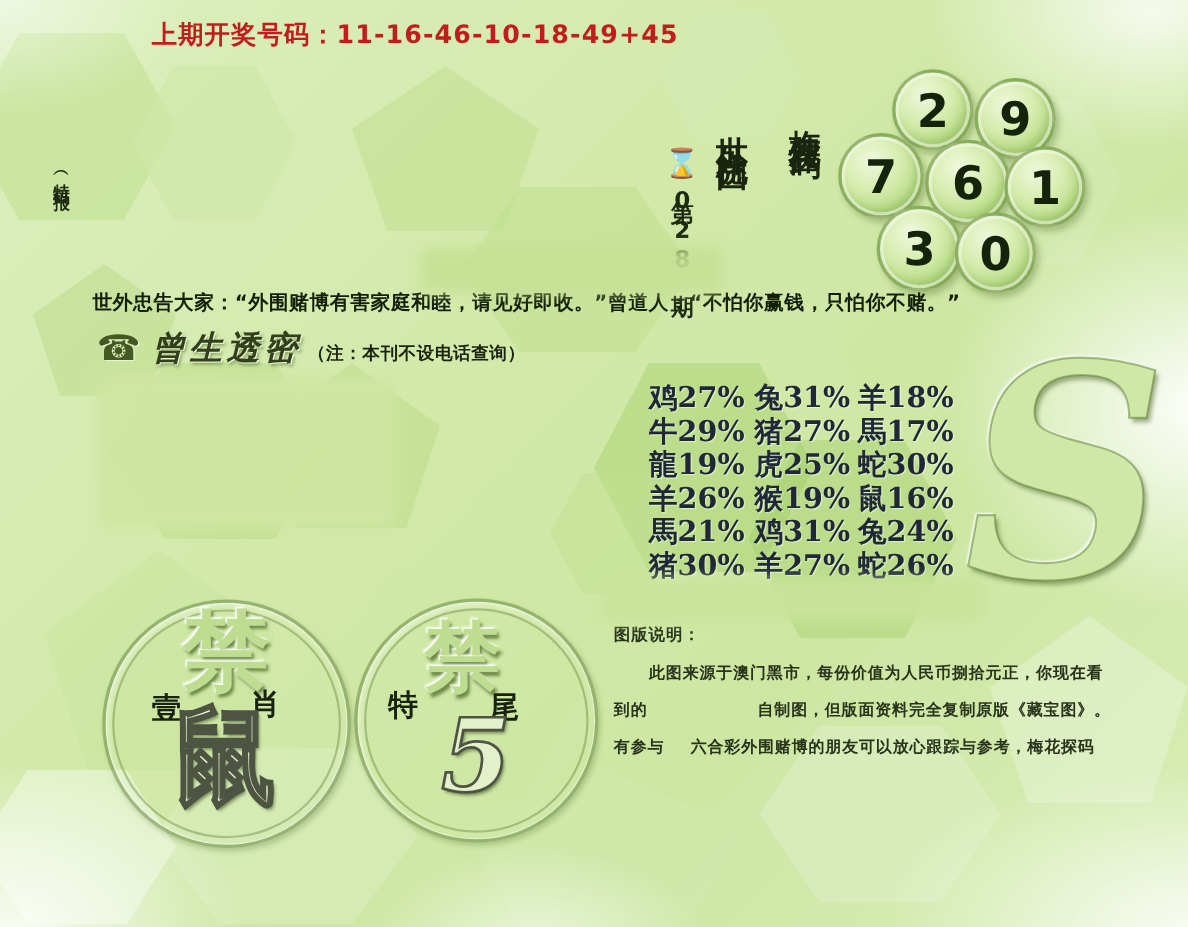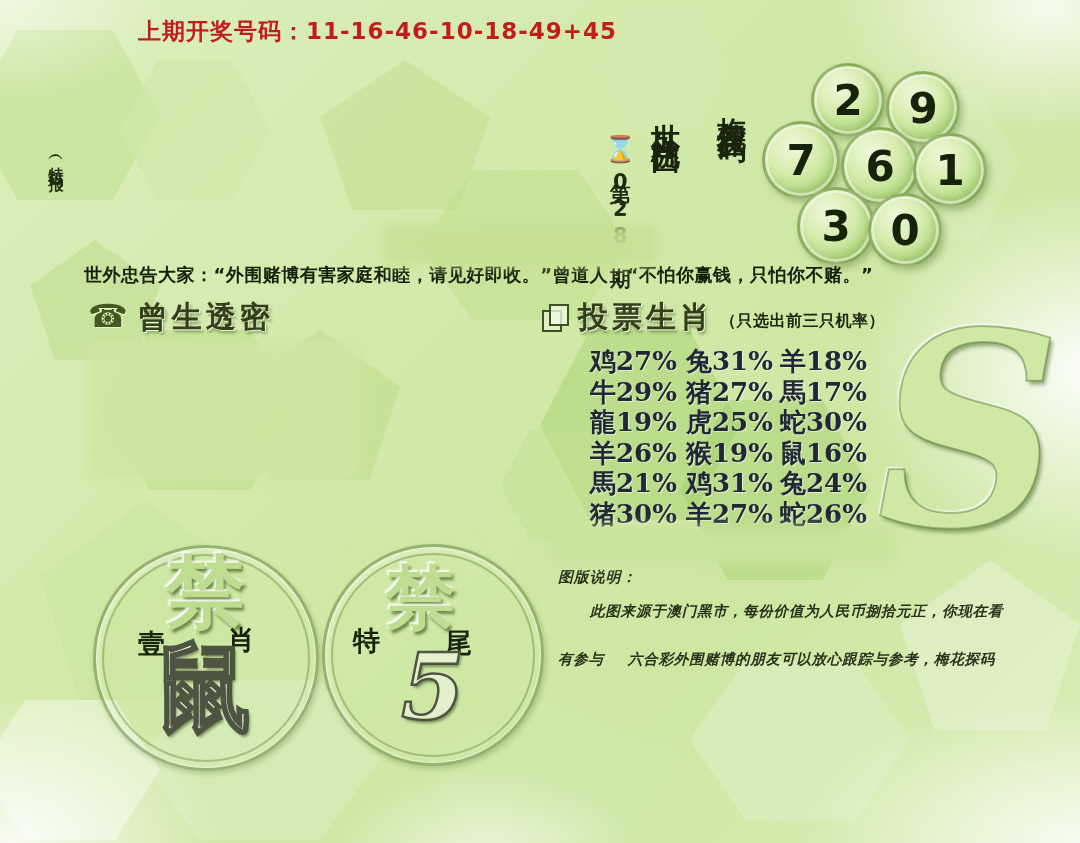--- a/index.html
+++ b/index.html
@@ -55,21 +55,21 @@
   .sec-head{position:absolute;z-index:2;display:flex;align-items:flex-start;white-space:nowrap;}
   .tips-head{left:88px;top:300px;}
   .vote-head{left:542px;top:300px;}
   .phone-icon{font-size:32px;color:#43591f;text-shadow:1px 1px 1px #eef6dc;margin-right:10px;line-height:1;}
   .docs-icon{width:26px;height:28px;position:relative;margin:4px 10px 0 0;}
   .docs-icon::before{content:"";position:absolute;left:0;top:6px;width:16px;height:18px;
     border:2px solid #3c5220;background:rgba(235,245,215,.6);}
   .docs-icon::after{content:"";position:absolute;left:7px;top:0;width:16px;height:18px;
     border:2px solid #3c5220;background:rgba(240,248,225,.8);}
   .sec-title{font-size:30px;font-weight:bold;font-family:"DejaVu Serif",serif;color:#333f1a;
-    letter-spacing:4px;line-height:1.1;text-shadow:1px 1px 0 #ecf5d6,2px 3px 3px rgba(70,100,35,.55);}
+    letter-spacing:4px;line-height:1.1;text-shadow:1px 1px 0 #ecf5d6,2px 3px 3px rgba(70,100,35,.55);font-style:italic;}
   .sec-note{font-size:16px;font-weight:bold;color:#1c2410;margin-left:6px;margin-top:11px;letter-spacing:.5px;}
   
   .riddle{position:absolute;left:188px;top:478px;z-index:2;font-size:24px;font-weight:bold;
     font-family:"DejaVu Serif",serif;color:#2c3a16;letter-spacing:5px;
     text-shadow:0 0 6px rgba(255,255,255,.9),1px 1px 0 #ffffff;}
   
   .zodiac{position:absolute;left:590px;top:344px;z-index:2;display:grid;
     grid-template-columns:96px 94px 92px;grid-auto-rows:30.5px;
     font-family:"DejaVu Serif",serif;font-weight:bold;font-size:26px;color:#202838;
     text-shadow:1px 1px 1px rgba(250,255,240,.6);}
@@ -87,23 +87,23 @@
   .stamp-label{position:absolute;font-size:27px;font-weight:bold;font-family:"DejaVu Serif",serif;color:#18220c;}
   .stamp1 .lab-l{left:42px;top:78px;} .stamp1 .lab-r{left:132px;top:74px;}
   .stamp2 .lab-l{left:28px;top:76px;} .stamp2 .lab-r{left:120px;top:78px;}
   .stamp-value{position:absolute;font-family:"DejaVu Serif",serif;font-weight:bold;color:#e4f0cc;
     -webkit-text-stroke:2.5px #4e5442;line-height:1;
     text-shadow:2px 3px 3px rgba(50,60,30,.55),-1px -1px 1px rgba(255,255,255,.8);}
   .stamp1 .stamp-value{left:60px;top:92px;font-size:96px;}
   .stamp2 .stamp-value{left:76px;top:94px;font-size:92px;font-style:italic;}
   
   .notes{position:absolute;left:558px;top:568px;z-index:2;color:#29331a;font-weight:bold;
-    font-size:14.5px;letter-spacing:.8px;white-space:nowrap;font-style:italic;}
+    font-size:14.5px;letter-spacing:.8px;white-space:nowrap;}
   .notes .heading{font-size:15px;margin-bottom:15px;}
-  .notes .l1{margin-left:32px;margin-bottom:29px;}
+  .notes .l1{margin-left:32px;margin-bottom:15px;}
   .notes .l2{margin-bottom:15px;}
   .notes .gap-big{display:inline-block;width:100px;}
   .notes .gap-small{display:inline-block;width:24px;}
   
   .ornament{position:absolute;left:872px;top:286px;z-index:2;font-family:"DejaVu Serif",serif;
     font-style:italic;font-weight:bold;font-size:268px;line-height:290px;color:#cfe8a6;
     -webkit-text-stroke:2px rgba(90,125,50,.5);transform:scaleX(.95);
     text-shadow:-2px -2px 2px rgba(255,255,255,.9),3px 4px 4px rgba(70,100,40,.5);}
 </style>
 </head>
@@ -165,27 +165,23 @@
     </div>
   <div class="ball" style="left:868px;top:193px;width:68px;height:68px;">
       <span>0</span>
     </div>
 
   <div class="advisory">世外忠告大家：“外围赌博有害家庭和睦，请见好即收。”曾道人：“不怕你赢钱，只怕你不赌。”</div>
 
   <div class="sec-head tips-head">
     <span class="phone-icon">☎</span>
     <span class="sec-title">曾生透密</span>
-  </div>
-
-  <div class="sec-head vote-head">
-    <div class="docs-icon"></div>
-    <span class="sec-title">投票生肖</span>
-    <span class="sec-note">（只选出前三只机率）</span>
-  </div>
+    <span class="sec-note">（注：本刊不设电话查询）</span>
+  </div>
+
 
   <div class="zodiac">
     <span>鸡27%</span>
     <span>兔31%</span>
     <span>羊18%</span>
     <span>牛29%</span>
     <span>猪27%</span>
     <span>馬17%</span>
     <span>龍19%</span>
     <span>虎25%</span>
@@ -214,20 +210,23 @@
     <div class="inner"></div>
     <div class="forbid">禁</div>
     <span class="stamp-label lab-l">特</span>
     <span class="stamp-label lab-r">尾</span>
     <span class="stamp-value">5</span>
   </div>
 
   <div class="notes">
     <div class="heading">图版说明：</div>
     <div class="l1">此图来源于澳门黑市，每份价值为人民币捌拾元正，你现在看</div>
+    <div class="l2">
+      <span>到的</span><span class="gap-big"></span><span>自制图，但版面资料完全复制原版《藏宝图》。</span>
+    </div>
     <div class="l3">
       <span>有参与</span><span class="gap-small"></span><span>六合彩外围赌博的朋友可以放心跟踪与参考，梅花探码</span>
     </div>
   </div>
 
   <div class="ornament">S</div>
 
   <div class="censor c1"></div>
   <div class="censor c2"></div>
   <div class="censor c3"></div>

